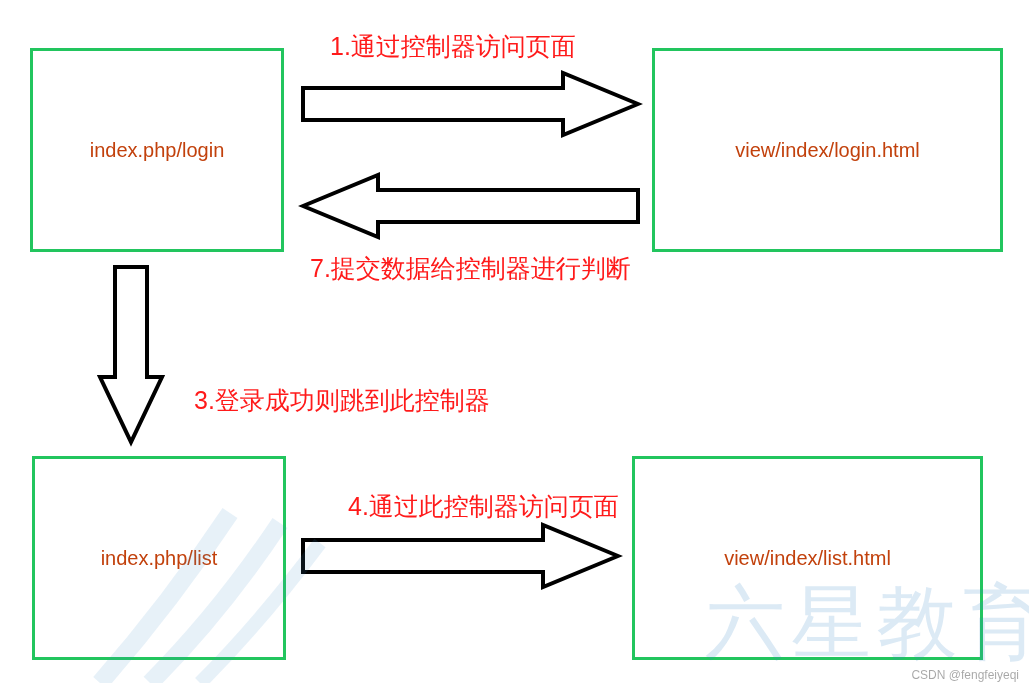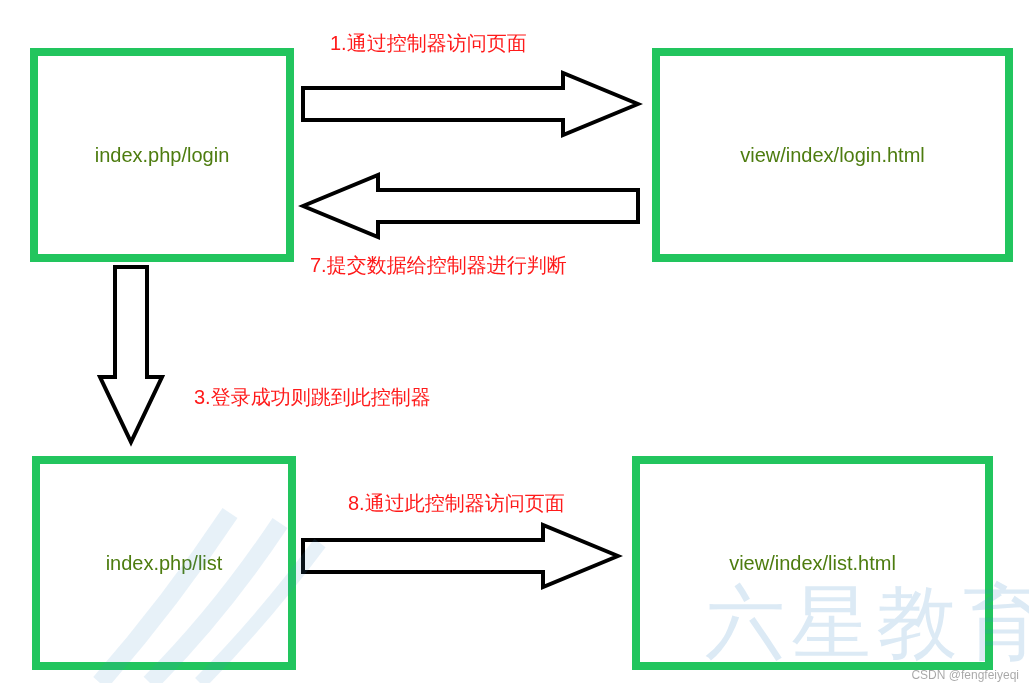--- a/index.html
+++ b/index.html
@@ -7,32 +7,32 @@
     padding: 0;
     width: 1029px;
     height: 688px;
     position: relative;
     font-family: "Microsoft YaHei", Arial, sans-serif;
     background: #fff;
     overflow: hidden;
   }
   .box {
     position: absolute;
-    border: 8px solid #22c55e;
+    border: 3px solid #22c55e;
     background: #fff;
     display: flex;
     align-items: center;
     justify-content: center;
     font-size: 20px;
-    color: #4d7c0f;
+    color: #c2410c;
   }
   .label-red {
     position: absolute;
     color: #ff1a1a;
-    font-size: 20px;
+    font-size: 25px;
     white-space: nowrap;
   }
   svg.arrow {
     position: absolute;
   }
   .watermark-text {
     position: absolute;
     right: -20px;
     bottom: 10px;
     font-size: 80px;
@@ -90,21 +90,21 @@
   <path d="M 20 5 L 52 5 L 52 115 L 67 115 L 36 180 L 5 115 L 20 115 Z" fill="#fff" stroke="#000" stroke-width="4"></path>
 </svg>
 
 <svg class="arrow" style="left:298px; top:520px; width:325px; height:72px;" viewBox="0 0 325 72">
   <path d="M 5 20 L 245 20 L 245 5 L 320 36 L 245 67 L 245 52 L 5 52 Z" fill="#fff" stroke="#000" stroke-width="4"></path>
 </svg>
 
 <div class="label-red" style="left:330px; top:30px;">1.通过控制器访问页面</div>
 <div class="label-red" style="left:310px; top:252px;">7.提交数据给控制器进行判断</div>
 <div class="label-red" style="left:178px; top:384px;margin-left:16px;">3.登录成功则跳到此控制器</div>
-<div class="label-red" style="left:348px; top:490px;">8.通过此控制器访问页面</div>
+<div class="label-red" style="left:348px; top:490px;">4.通过此控制器访问页面</div>
 
 <svg class="watermark-swoosh" viewBox="0 0 260 180">
   <path d="M 10 180 Q 80 100 140 10" stroke="rgba(60,140,200,0.8)" stroke-width="18" fill="none"></path>
   <path d="M 60 180 Q 130 110 190 20" stroke="rgba(60,140,200,0.8)" stroke-width="18" fill="none"></path>
   <path d="M 110 180 Q 170 120 230 40" stroke="rgba(60,140,200,0.8)" stroke-width="14" fill="none"></path>
 </svg>
 
 <div class="watermark-text">六星教育</div>
 <div class="credit">CSDN @fengfeiyeqi</div>
 

